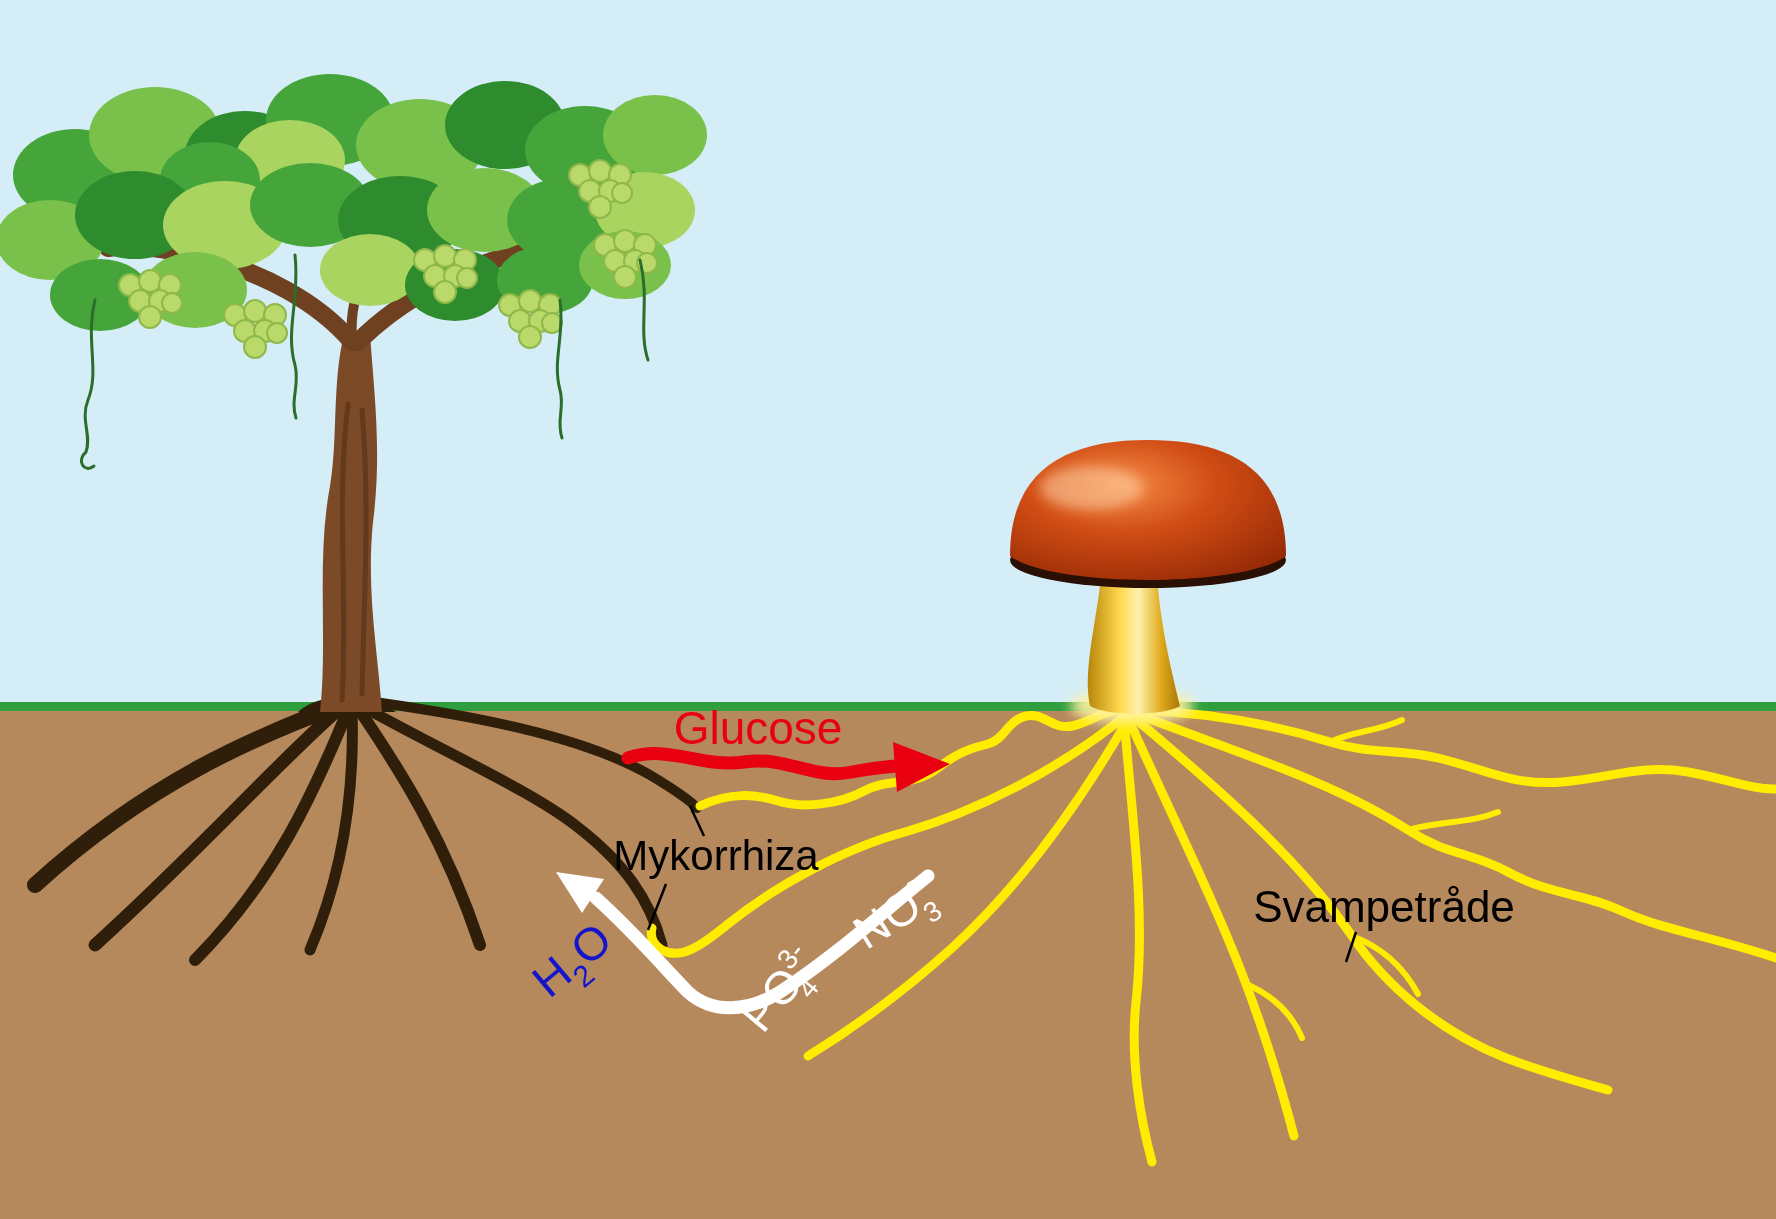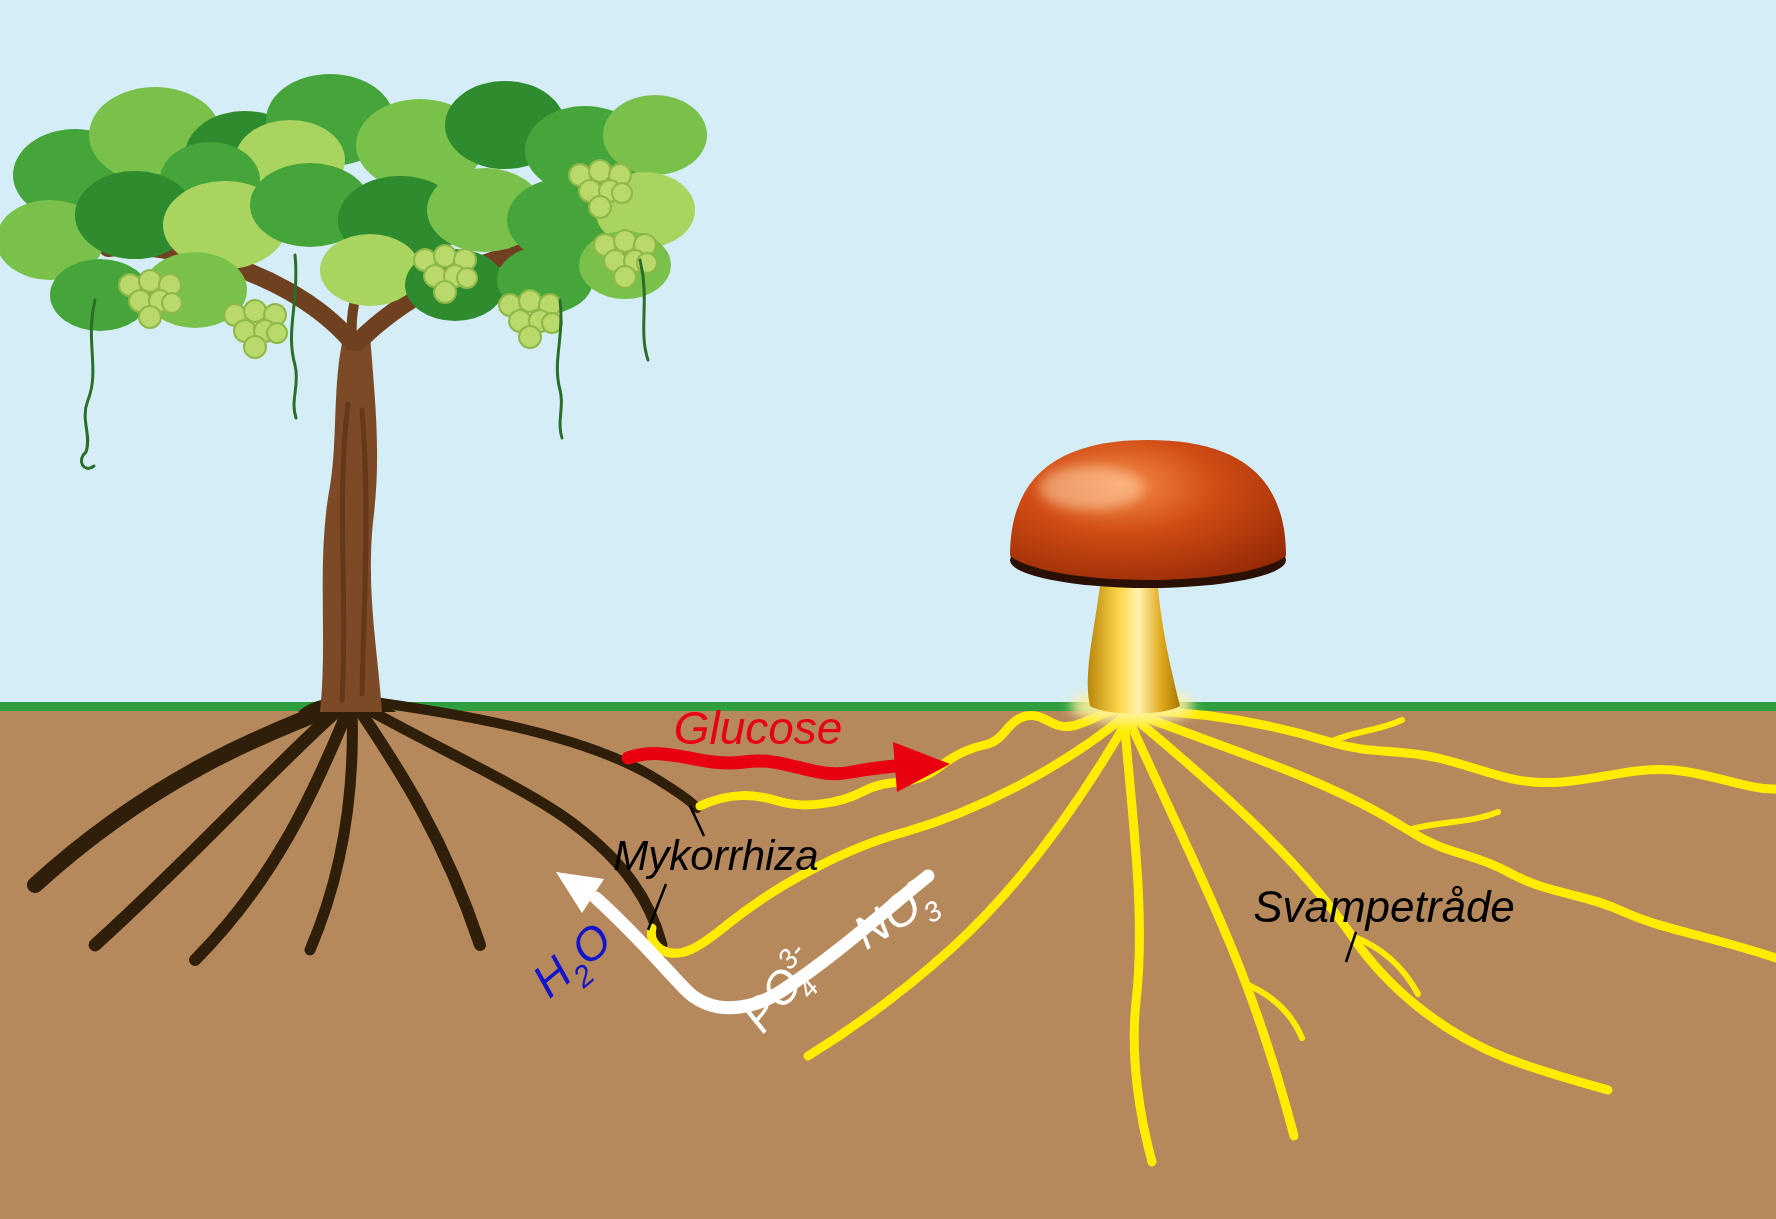--- a/index.html
+++ b/index.html
@@ -3,21 +3,20 @@
 <meta charset="utf-8">
 <style>
   html, body { margin: 0; padding: 0; }
   body { background: #d4edf6; }
   .stage {
     position: relative;
     width: 1776px;
     height: 1219px;
     overflow: hidden;
     font-family: "Liberation Sans", sans-serif;
-    font-style: italic;
   }
   svg { display: block; }
   svg text {
     font-family: "Liberation Sans", sans-serif;
   }
   .hypha {
     fill: none;
     stroke: #ffec00;
     stroke-linecap: round;
   }

